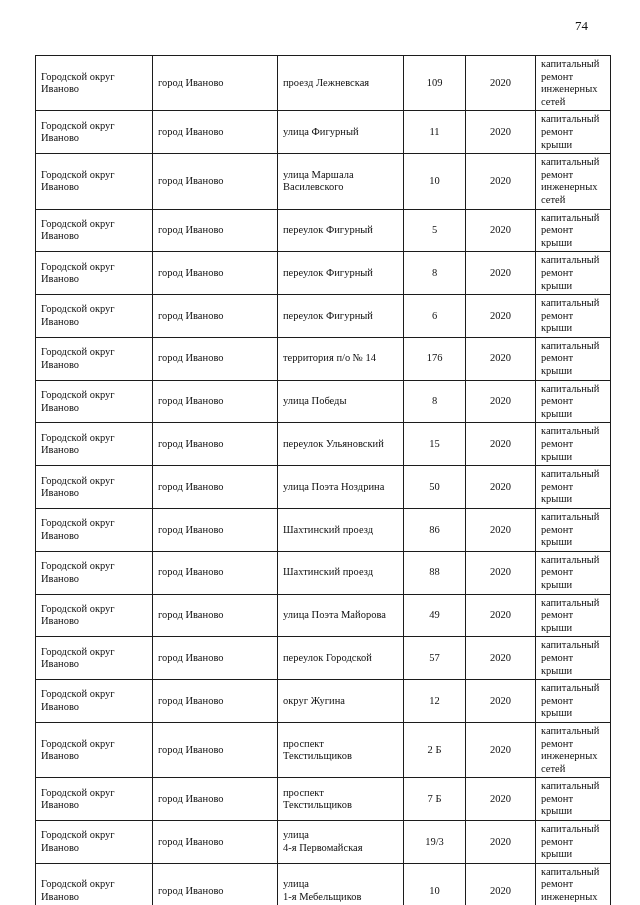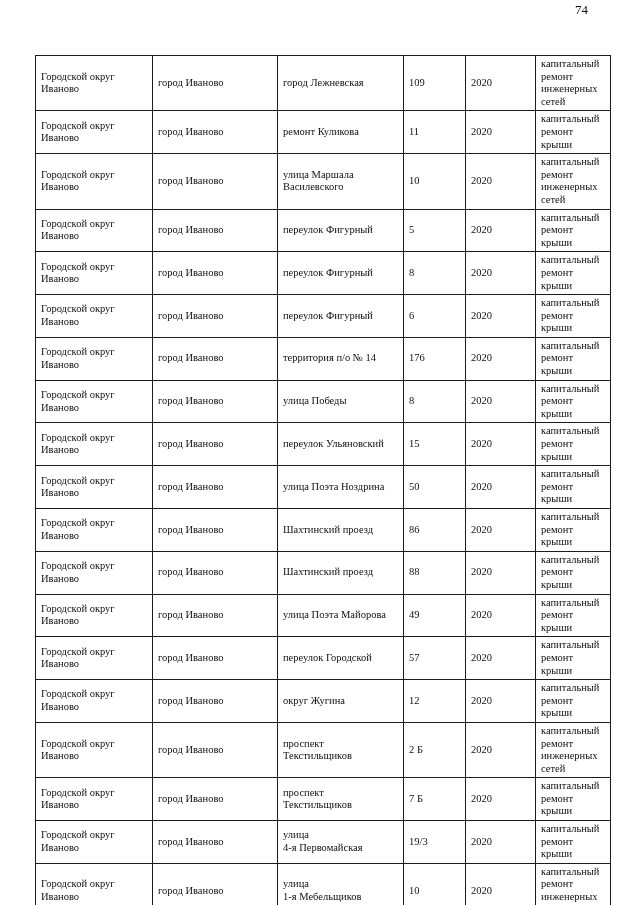--- a/index.html
+++ b/index.html
@@ -11,21 +11,21 @@
       position: relative;
       width: 640px;
       height: 905px;
       background: #ffffff;
       font-family: "Liberation Serif", serif;
       color: #111111;
       overflow: hidden;
     }
     .page-number {
       position: absolute;
-      top: 2px;
+      top: 18px;
       right: 52px;
       font-size: 13px;
       color: #111111;
     }
     table.repairs {
       position: absolute;
       top: 55px;
       left: 35px;
       width: 575px;
       border-collapse: collapse;
@@ -39,50 +39,50 @@
       line-height: 1.2;
       white-space: pre-line;
       word-wrap: break-word;
     }
     col.c-district { width: 117px; }
     col.c-city     { width: 125px; }
     col.c-street   { width: 126px; }
     col.c-house    { width: 62px; }
     col.c-year     { width: 70px; }
     col.c-work     { width: 75px; }
-    td.c-house, td.c-year { text-align: left; }
+    td.c-house, td.c-year { text-align: center; }
   </style>
 </head>
 <body>
 
 <div class="page">
   <div class="page-number">74</div>
 
   <table class="repairs">
     <colgroup>
       <col class="c-district">
       <col class="c-city">
       <col class="c-street">
       <col class="c-house">
       <col class="c-year">
       <col class="c-work">
     </colgroup>
     <tbody>
         <tr>
           <td class="c-district">Городской округ Иваново</td>
           <td class="c-city">город Иваново</td>
-          <td class="c-street">город Лежневская</td>
+          <td class="c-street">проезд Лежневская</td>
           <td class="c-house">109</td>
           <td class="c-year">2020</td>
           <td class="c-work">капитальный ремонт инженерных сетей</td>
         </tr>
         <tr>
           <td class="c-district">Городской округ Иваново</td>
           <td class="c-city">город Иваново</td>
-          <td class="c-street">ремонт Куликова</td>
+          <td class="c-street">улица Фигурный</td>
           <td class="c-house">11</td>
           <td class="c-year">2020</td>
           <td class="c-work">капитальный ремонт крыши</td>
         </tr>
         <tr>
           <td class="c-district">Городской округ Иваново</td>
           <td class="c-city">город Иваново</td>
           <td class="c-street">улица Маршала
 Василевского</td>
           <td class="c-house">10</td>

